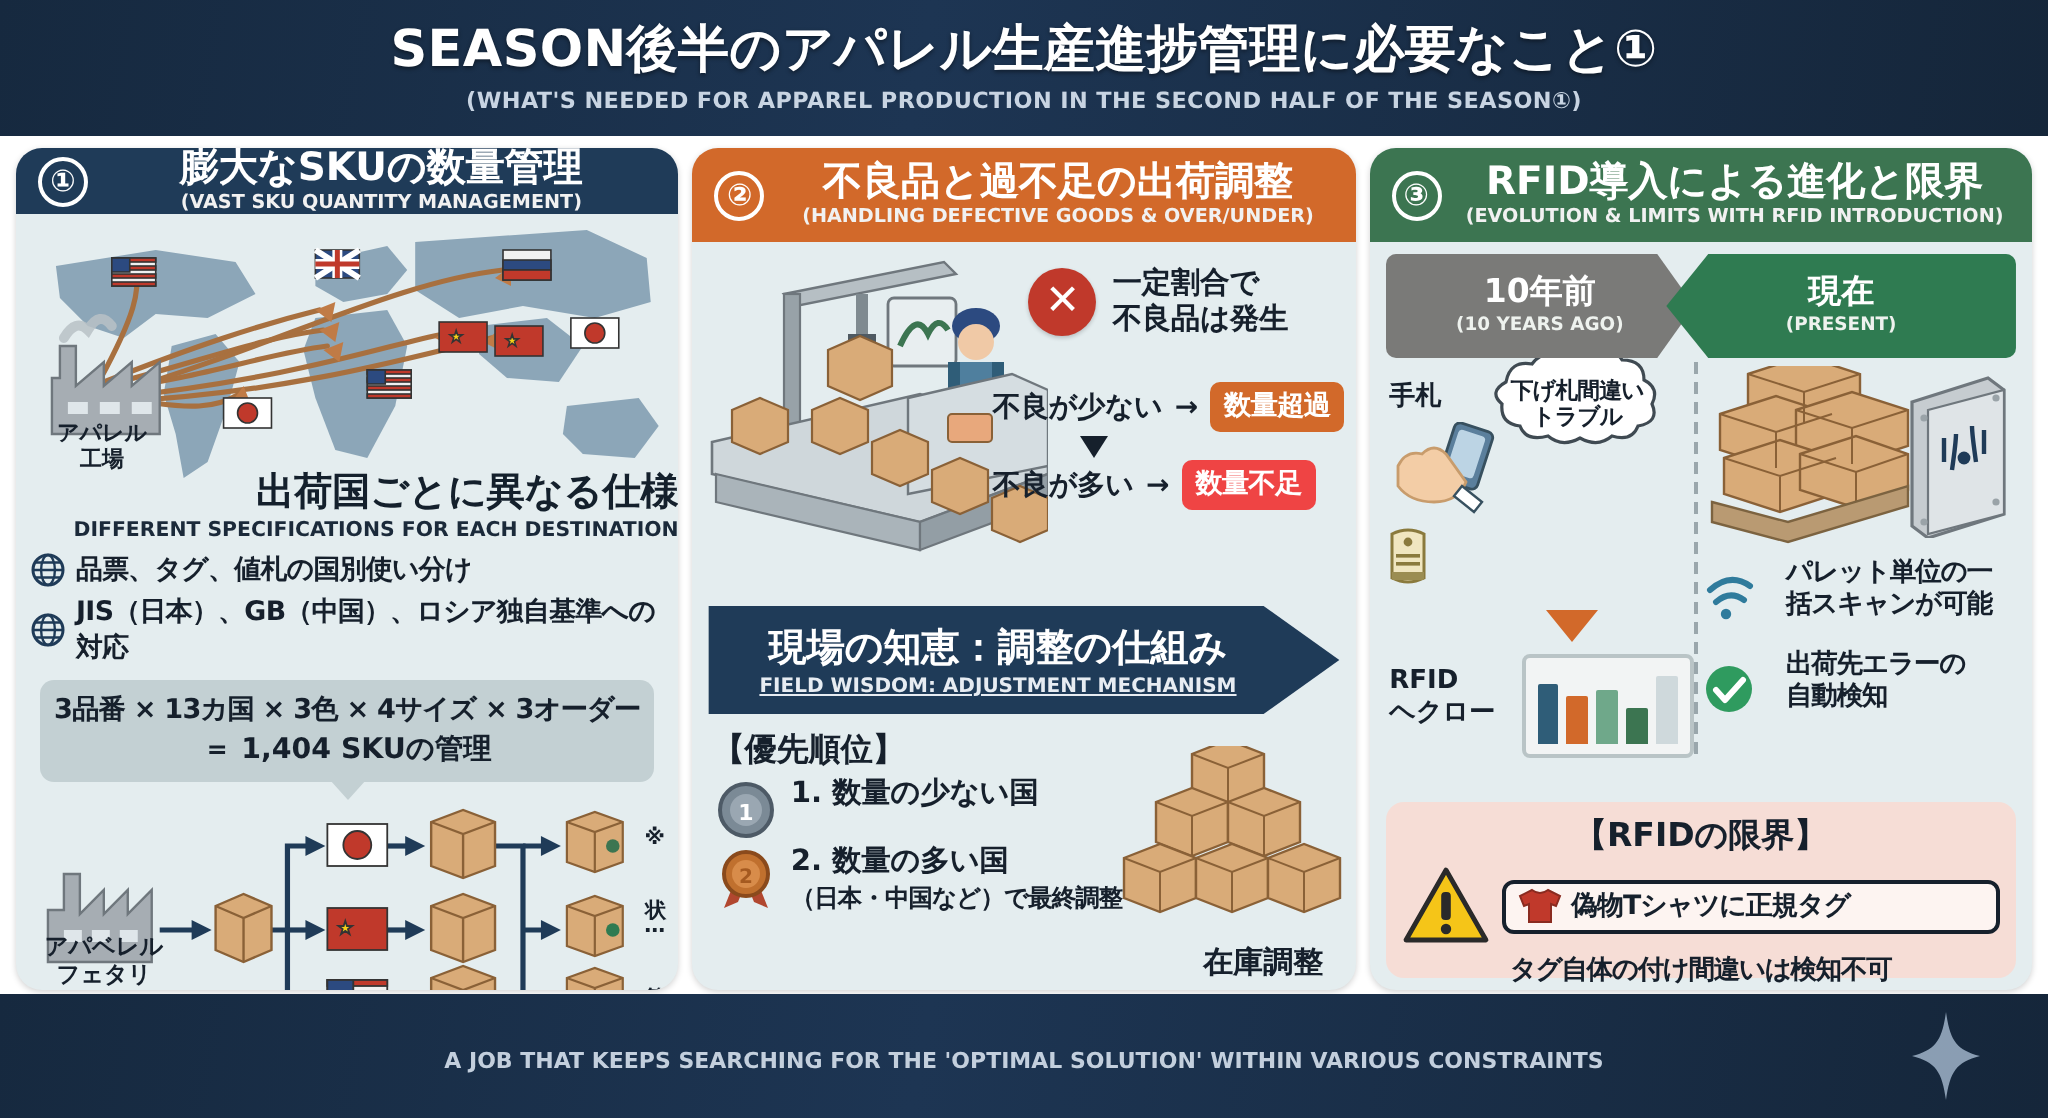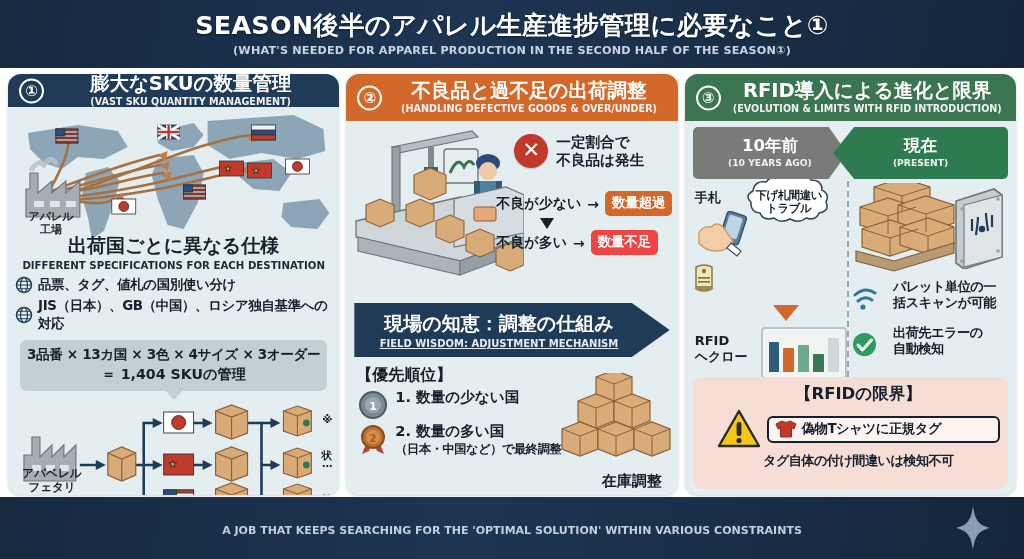--- a/index.html
+++ b/index.html
@@ -69,21 +69,21 @@
   .panel-body { flex: 1; position: relative; }
 
   
   .map-wrap { position: relative; height: 142px; }
   .map-svg { position: absolute; left: 0; top: 0; width: 100%; height: 142px; }
   .factory-label {
     position: absolute; left: 6px; top: 104px; width: 74px; text-align: center;
     font-size: 11px; font-weight: bold; color: #16202c; line-height: 1.15;
   }
   .p1-heading {
-    text-align: center; margin-top: -16px; position: relative; z-index: 3;
+    text-align: right; margin-top: -16px; position: relative; z-index: 3;
   }
   .p1-heading .jp { font-size: 19px; font-weight: bold; color: #14202c; }
   .p1-heading .en { font-size: 10.2px; font-weight: bold; color: #1b2a3a; margin-top: 1px; }
   .bullets { margin: 5px 0 0 7px; }
   .bullet { display: flex; align-items: center; gap: 5px; margin-top: 3px; }
   .bullet .txt { font-size: 13.4px; font-weight: bold; color: #16202c; letter-spacing: -.3px; }
   .globe { flex: 0 0 18px; width: 18px; height: 18px; }
   .sku-box {
     margin: 7px 12px 0 12px; background: #c3d0d3; border-radius: 7px;
     padding: 6px 4px 7px 4px; text-align: center; position: relative;
@@ -207,22 +207,22 @@
     background: #f2f4f4; border: 2px solid #b9c4c6; border-radius: 4px;
     display: flex; align-items: flex-end; gap: 4px; padding: 6px 6px 5px 6px;
   }
   .chart-card .bar { flex: 1; border-radius: 1px 1px 0 0; }
   .pallet { position: absolute; left: 4px; top: 0; width: 102px; height: 92px; }
   .reader { position: absolute; right: 6px; top: 4px; width: 56px; height: 82px; }
   .feat { position: absolute; display: flex; gap: 16px; align-items: flex-end; }
   .feat .ico { flex: 0 0 25px; width: 25px; height: 25px; margin-top: 1px; }
   .feat .txt { font-size: 13.2px; font-weight: bold; color: #16202c; line-height: 1.2; letter-spacing: -.5px; }
   .limit-box {
-    position: absolute; left: 8px; right: 8px; bottom: 6px; height: 112px;
-    background: #f6ddd6; border-radius: 9px; padding: 6px 8px 8px 24px;
+    position: absolute; left: 8px; right: 8px; bottom: 6px; height: 88px;
+    background: #f6ddd6; border-radius: 9px; padding: 6px 8px 8px 8px;
   }
   .limit-title { text-align: center; font-size: 16.5px; font-weight: bold; color: #16202c; }
   .limit-row { display: flex; align-items: center; gap: 6px; margin-top: 4px; }
   .warn { flex: 0 0 44px; width: 44px; height: 40px; }
   .limit-right { flex: 1; }
   .fake-chip {
     background: #fdf4f1; border: 2px solid #16202c; border-radius: 6px;
     display: flex; align-items: center; gap: 5px; padding: 2px 6px 3px 6px;
   }
   .fake-chip .tshirt { flex: 0 0 22px; width: 22px; height: 18px; }

